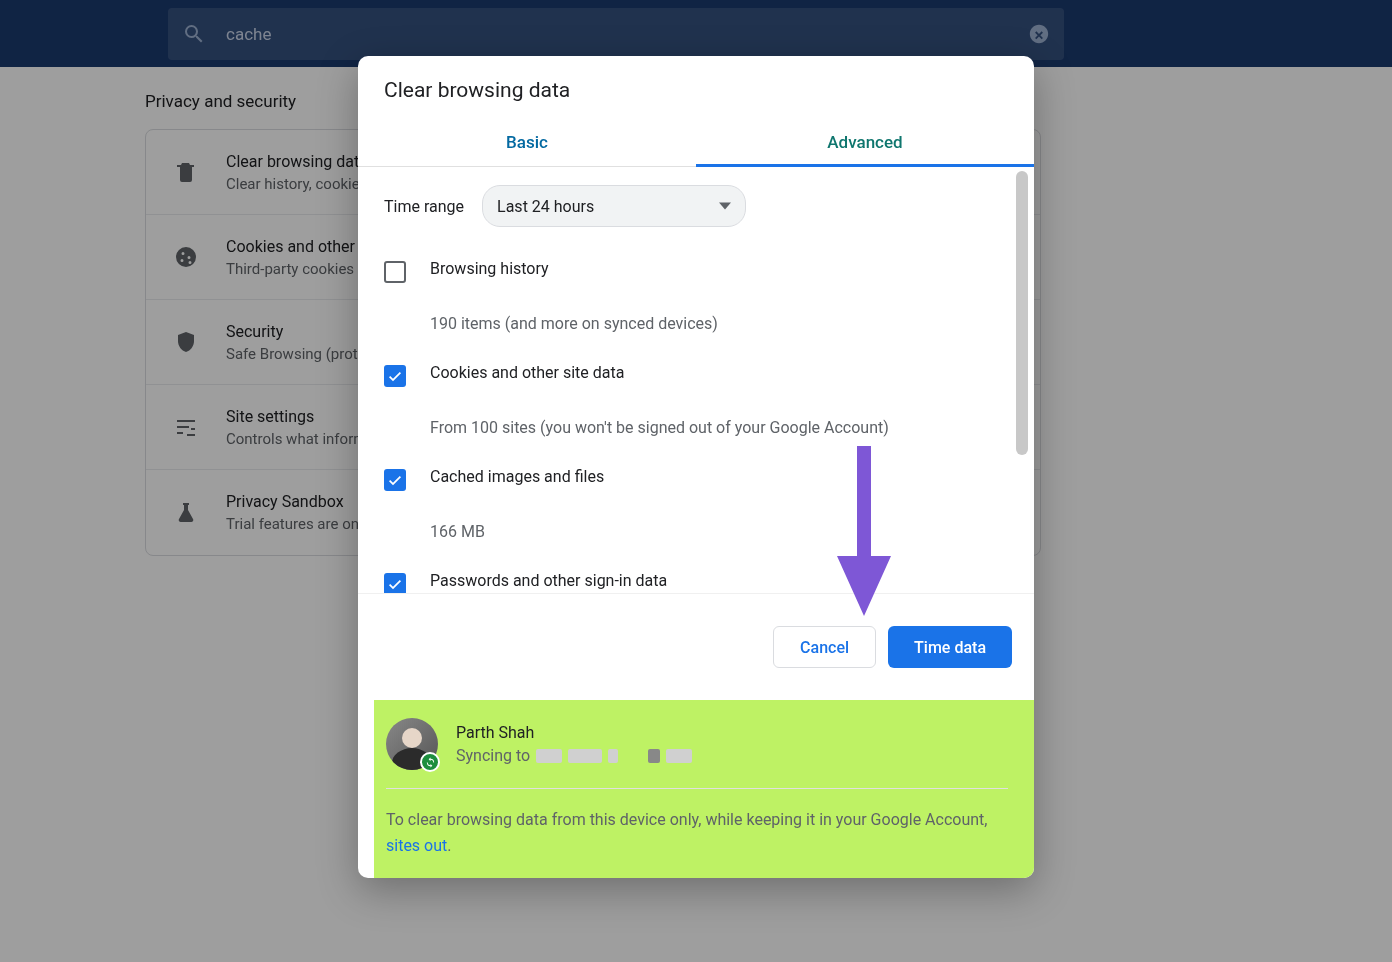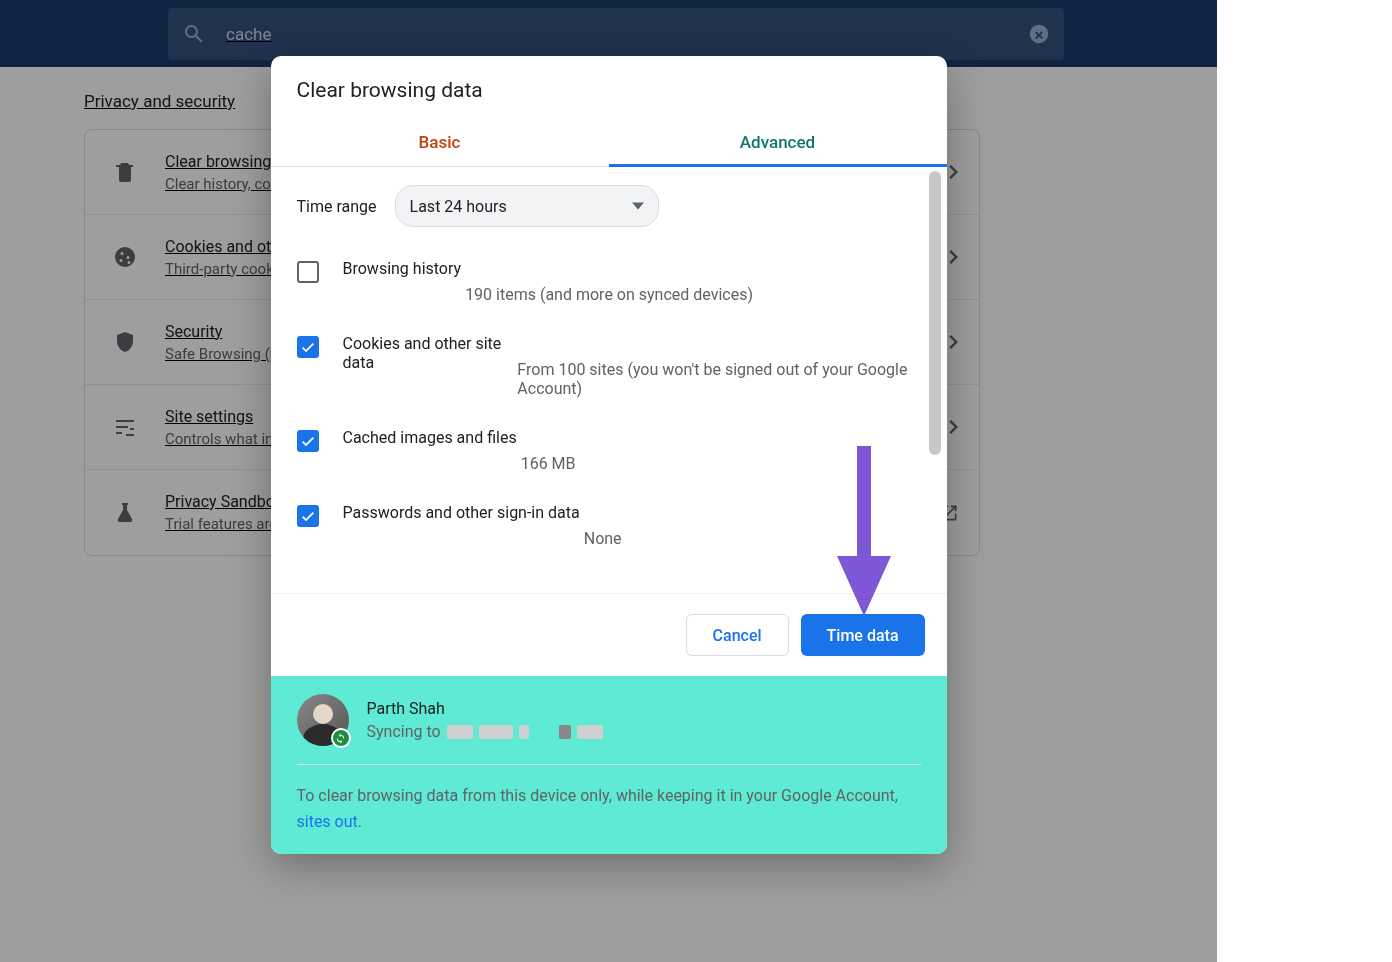--- a/index.html
+++ b/index.html
@@ -1,62 +1,62 @@
 <!DOCTYPE html>
 <html><head>
 <meta charset="utf-8">
 <style>
   * { box-sizing: border-box; margin: 0; padding: 0; }
   html, body { width: 1392px; height: 962px; font-family: Roboto, Arial, sans-serif; background: #fff; overflow: hidden; }
-  .page { position: relative; width: 1217px; height: 962px; text-decoration: underline; }
+  .page { position: relative; width: 1392px; height: 962px; }
   .header-bar { height: 67px; background: #1a3a6e; display: flex; align-items: center; }
   .search-container { margin-left: 168px; height: 52px; width: 896px; background: rgba(255,255,255,0.12); border-radius: 4px; display: flex; align-items: center; padding: 0 14px; }
   .search-icon { width: 24px; height: 24px; fill: #9db2d2; margin-right: 20px; }
   .search-text { flex: 1; color: #cbd6ea; font-size: 17px; }
   .clear-icon-wrap { width: 22px; height: 22px; }
   .clear-icon { fill: #9db2d2; }
-  .content { padding-top: 24px; padding-left: 84px; }
+  .content { padding-top: 24px; padding-left: 116px; margin-left: 29px; }
   .section-title { font-size: 17px; color: #202124; margin-bottom: 18px; }
   .settings-list { width: 896px; border: 1px solid #dadce0; border-radius: 8px; background: #fff; }
   .settings-row { display: flex; align-items: center; height: 85px; padding: 0 20px 0 28px; border-bottom: 1px solid #e8eaed; }
   .settings-row:last-child { border-bottom: none; }
   .row-icon { width: 24px; height: 24px; fill: #5f6368; margin-right: 28px; flex-shrink: 0; }
   .row-texts { flex: 1; display: flex; flex-direction: column; gap: 4px; }
   .row-title { font-size: 16px; color: #202124; }
   .row-sub { font-size: 15px; color: #5f6368; }
   .row-chevron { fill: #5f6368; }
   .row-ext { fill: #5f6368; }
   .overlay { position: absolute; inset: 0; background: rgba(0,0,0,0.38); display: flex; justify-content: center; align-items: flex-start; }
   .dialog { width: 676px; background: #fff; border-radius: 10px; margin-top: 56px; box-shadow: 0 12px 40px rgba(0,0,0,0.3); overflow: hidden; display: flex; flex-direction: column; }
   .dialog-title { font-size: 21px; color: #202124; padding: 22px 26px 16px 26px; }
   .tabs { display: flex; border-bottom: 1px solid #e0e0e0; }
   .tab { flex: 1; text-align: center; padding: 14px 0; font-size: 17px; font-weight: 500; cursor: pointer; }
-  .tab-inactive { color: #c2410c; }
+  .tab-inactive { color: #0369a1; }
   .tab-active { color: #0f766e; position: relative; }
   .tab-active::after { content: ""; position: absolute; left: 0; right: 0; bottom: -1px; height: 3px; background: #1a73e8; }
   .dialog-body-wrap { position: relative; }
   .dialog-body { padding: 18px 26px 0 26px; height: 426px; overflow: hidden; }
   .time-row { display: flex; align-items: center; gap: 18px; margin-bottom: 24px; }
   .time-label { font-size: 16px; color: #202124; }
   .select { display: flex; align-items: center; justify-content: space-between; height: 42px; width: 264px; padding: 0 14px; background: #f1f3f4; border: 1px solid #dadce0; border-radius: 18px; font-size: 16px; color: #202124; cursor: pointer; }
   .select svg { fill: #5f6368; }
   .check-row { display: flex; align-items: flex-start; gap: 24px; padding: 8px 0 22px 0; }
   .checkbox { width: 22px; height: 22px; border-radius: 3px; flex-shrink: 0; margin-top: 2px; display: flex; align-items: center; justify-content: center; }
   .checkbox-unchecked { border: 2.5px solid #5f6368; }
   .checkbox-checked { background: #1a73e8; }
   .checkbox-checked svg { fill: #fff; }
-  .check-texts { display: flex; flex-direction: row; gap: 4px; }
+  .check-texts { display: flex; flex-direction: column; gap: 10px; }
   .check-title { font-size: 16px; color: #202124; }
   .check-sub { font-size: 16px; color: #5f6368; margin-top: 26px; }
   .scroll-track { position: absolute; right: 6px; top: 4px; width: 12px; height: 284px; background: #c8c8c8; border-radius: 6px; }
-  .dialog-actions { display: flex; justify-content: flex-end; gap: 12px; padding: 20px 22px; border-top: 1px solid #f0f0f0; align-items: center; }
+  .dialog-actions { display: flex; justify-content: flex-end; gap: 12px; padding: 32px 22px; border-top: 1px solid #f0f0f0; align-items: center; }
   .btn { height: 42px; padding: 0 26px; border-radius: 6px; font-size: 16px; font-weight: 500; cursor: pointer; display: flex; align-items: center; }
   .btn-cancel { background: #fff; color: #1a73e8; border: 1px solid #dadce0; }
   .btn-primary { background: #1a73e8; color: #fff; border: none; }
-  .account-section { padding: 18px 26px 20px 26px; background: #5eead4; }
+  .account-section { padding: 18px 26px 20px 12px; background: #bef264; margin-left: 16px; }
   .account-row { display: flex; align-items: center; gap: 18px; padding-bottom: 18px; border-bottom: 1px solid #e0e0e0; margin-bottom: 18px; }
   .avatar { width: 52px; height: 52px; border-radius: 50%; background: linear-gradient(135deg,#888,#555); position: relative; flex-shrink: 0; overflow: hidden; }
   .avatar-face { position:absolute; top:10px; left:16px; width:20px; height:20px; border-radius:50%; background:#e6d6c8; }
   .avatar-body { position:absolute; bottom:-8px; left:6px; width:40px; height:30px; border-radius:50% 50% 0 0; background:#2b2b2b; }
   .sync-badge { position: absolute; bottom: -2px; right: -2px; width: 20px; height: 20px; border-radius: 50%; background: #1e8e3e; border: 2px solid #fff; display:flex; align-items:center; justify-content:center; }
   .sync-badge svg { fill:#fff; width:11px; height:11px; }
   .account-texts { display: flex; flex-direction: column; gap: 4px; }
   .account-name { font-size: 16px; color: #202124; }
   .account-sync { font-size: 16px; color: #5f6368; display: flex; align-items: center; gap: 6px; }
   .redact { display:inline-block; height:14px; background:#d0d0d0; border-radius:2px; }

